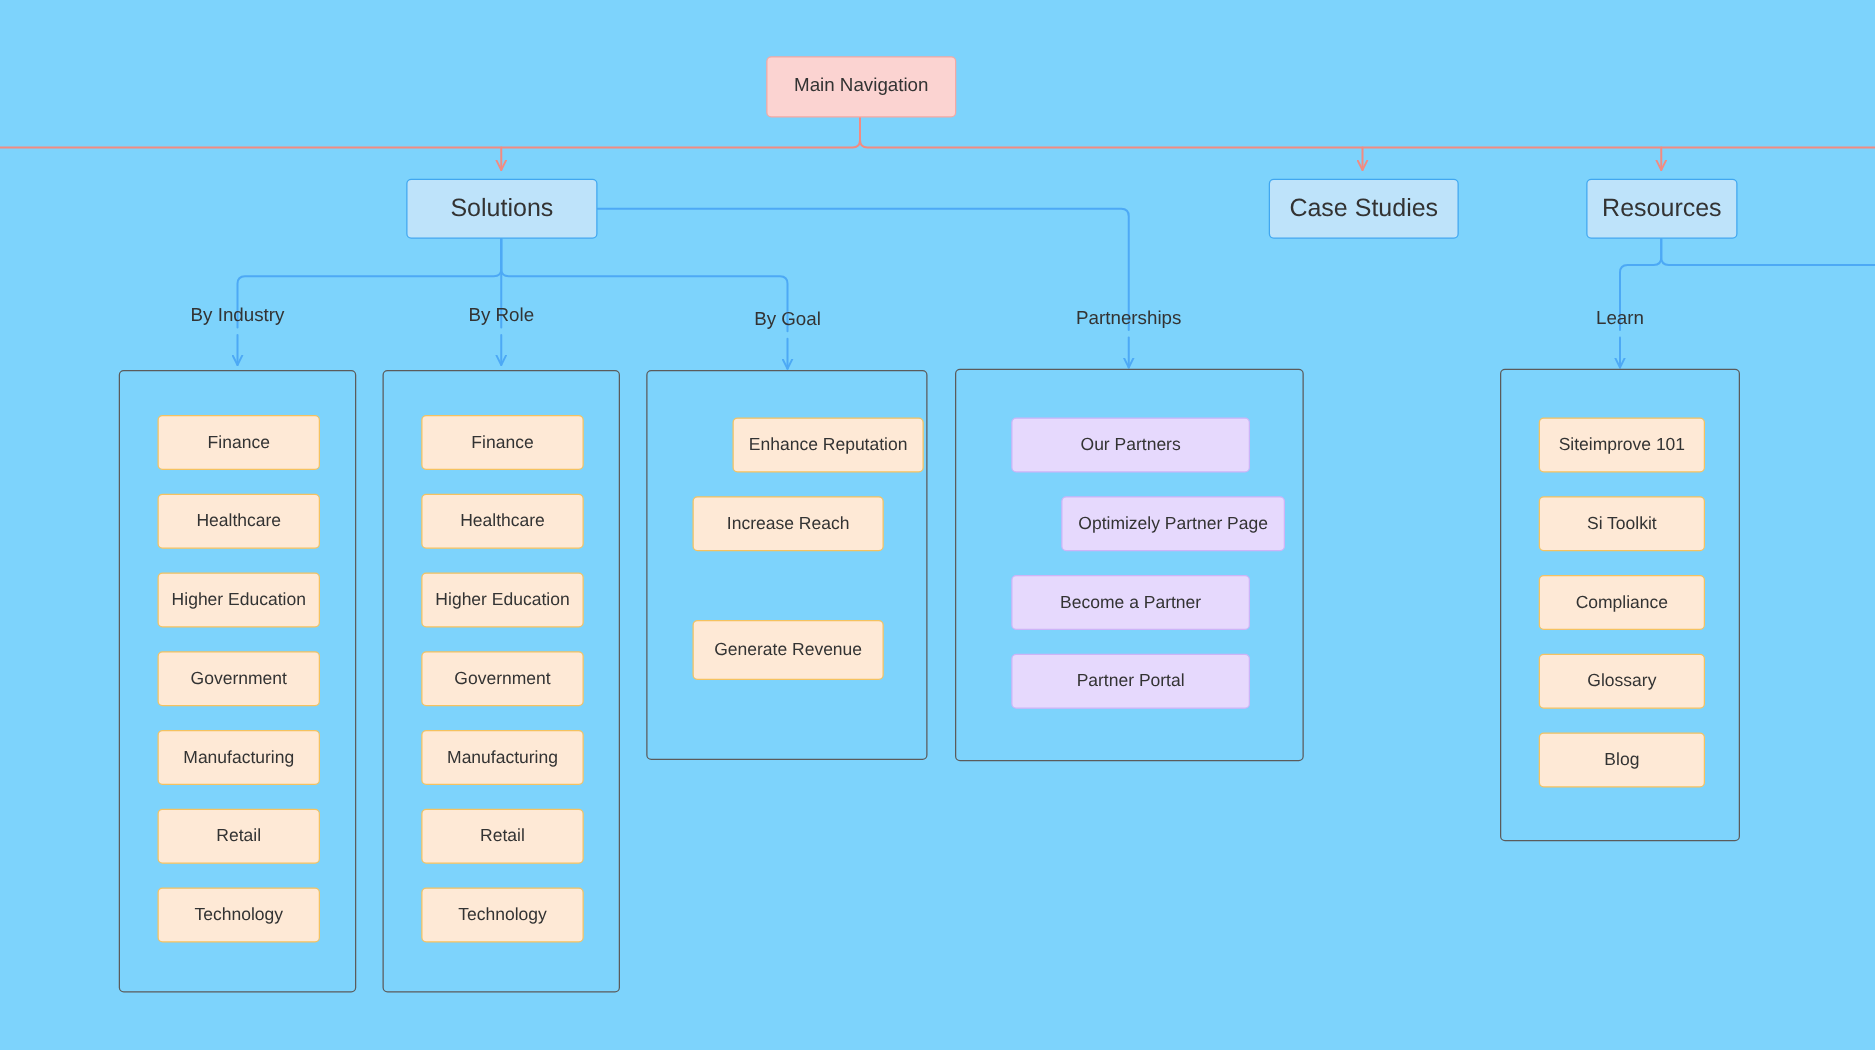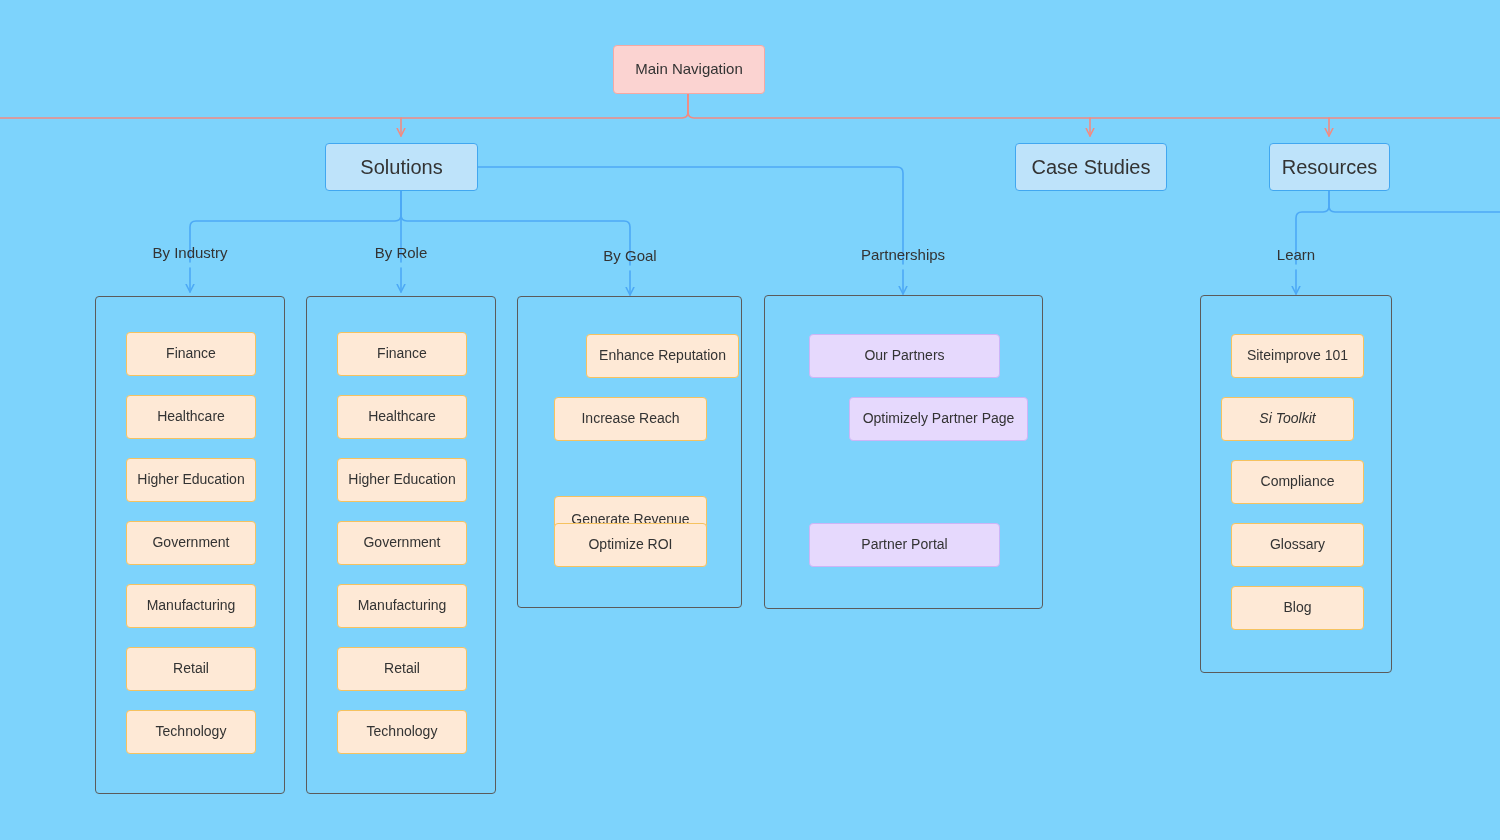--- a/index.html
+++ b/index.html
@@ -219,42 +219,42 @@
   <div class="group-box" style="left:517px; top:296px; width:225px; height:312px;">
     <div class="node leaf-orange" style="left:36px; top:37px; width:153px; height:44px;margin-left:32px;">
       <span>Enhance Reputation</span>
     </div>
     <div class="node leaf-orange" style="left:36px; top:100px; width:153px; height:44px;">
       <span>Increase Reach</span>
     </div>
     <div class="node leaf-orange" style="left:36px; top:163px; width:153px; height:48px;margin-top:36px;">
       <span>Generate Revenue</span>
     </div>
-    <div class="node leaf-orange" style="left:36px; top:226px; width:153px; height:44px;">
-      <span>Optimize ROI</span>
-    </div>
   </div>
 
   <div class="group-box" style="left:764px; top:295px; width:279px; height:314px;padding-left:36px;">
     <div class="node leaf-purple" style="left:44px; top:38px; width:191px; height:44px;">
       <span>Our Partners</span>
     </div>
     <div class="node leaf-purple" style="left:44px; top:101px; width:179px; height:44px;margin-left:40px;">
       <span>Optimizely Partner Page</span>
     </div>
+    <div class="node leaf-purple" style="left:44px; top:164px; width:191px; height:44px;">
+      <span>Become a Partner</span>
+    </div>
     <div class="node leaf-purple" style="left:44px; top:227px; width:191px; height:44px;">
       <span>Partner Portal</span>
     </div>
   </div>
 
   <div class="group-box" style="left:1200px; top:295px; width:192px; height:378px;">
     <div class="node leaf-orange" style="left:30px; top:38px; width:133px; height:44px;">
       <span>Siteimprove 101</span>
     </div>
-    <div class="node leaf-orange" style="left:20px; top:101px; width:133px; height:44px;font-style:italic;">
+    <div class="node leaf-orange" style="left:30px; top:101px; width:133px; height:44px;">
       <span>Si Toolkit</span>
     </div>
     <div class="node leaf-orange" style="left:30px; top:164px; width:133px; height:44px;">
       <span>Compliance</span>
     </div>
     <div class="node leaf-orange" style="left:30px; top:227px; width:133px; height:44px;">
       <span>Glossary</span>
     </div>
     <div class="node leaf-orange" style="left:30px; top:290px; width:133px; height:44px;">
       <span>Blog</span>

